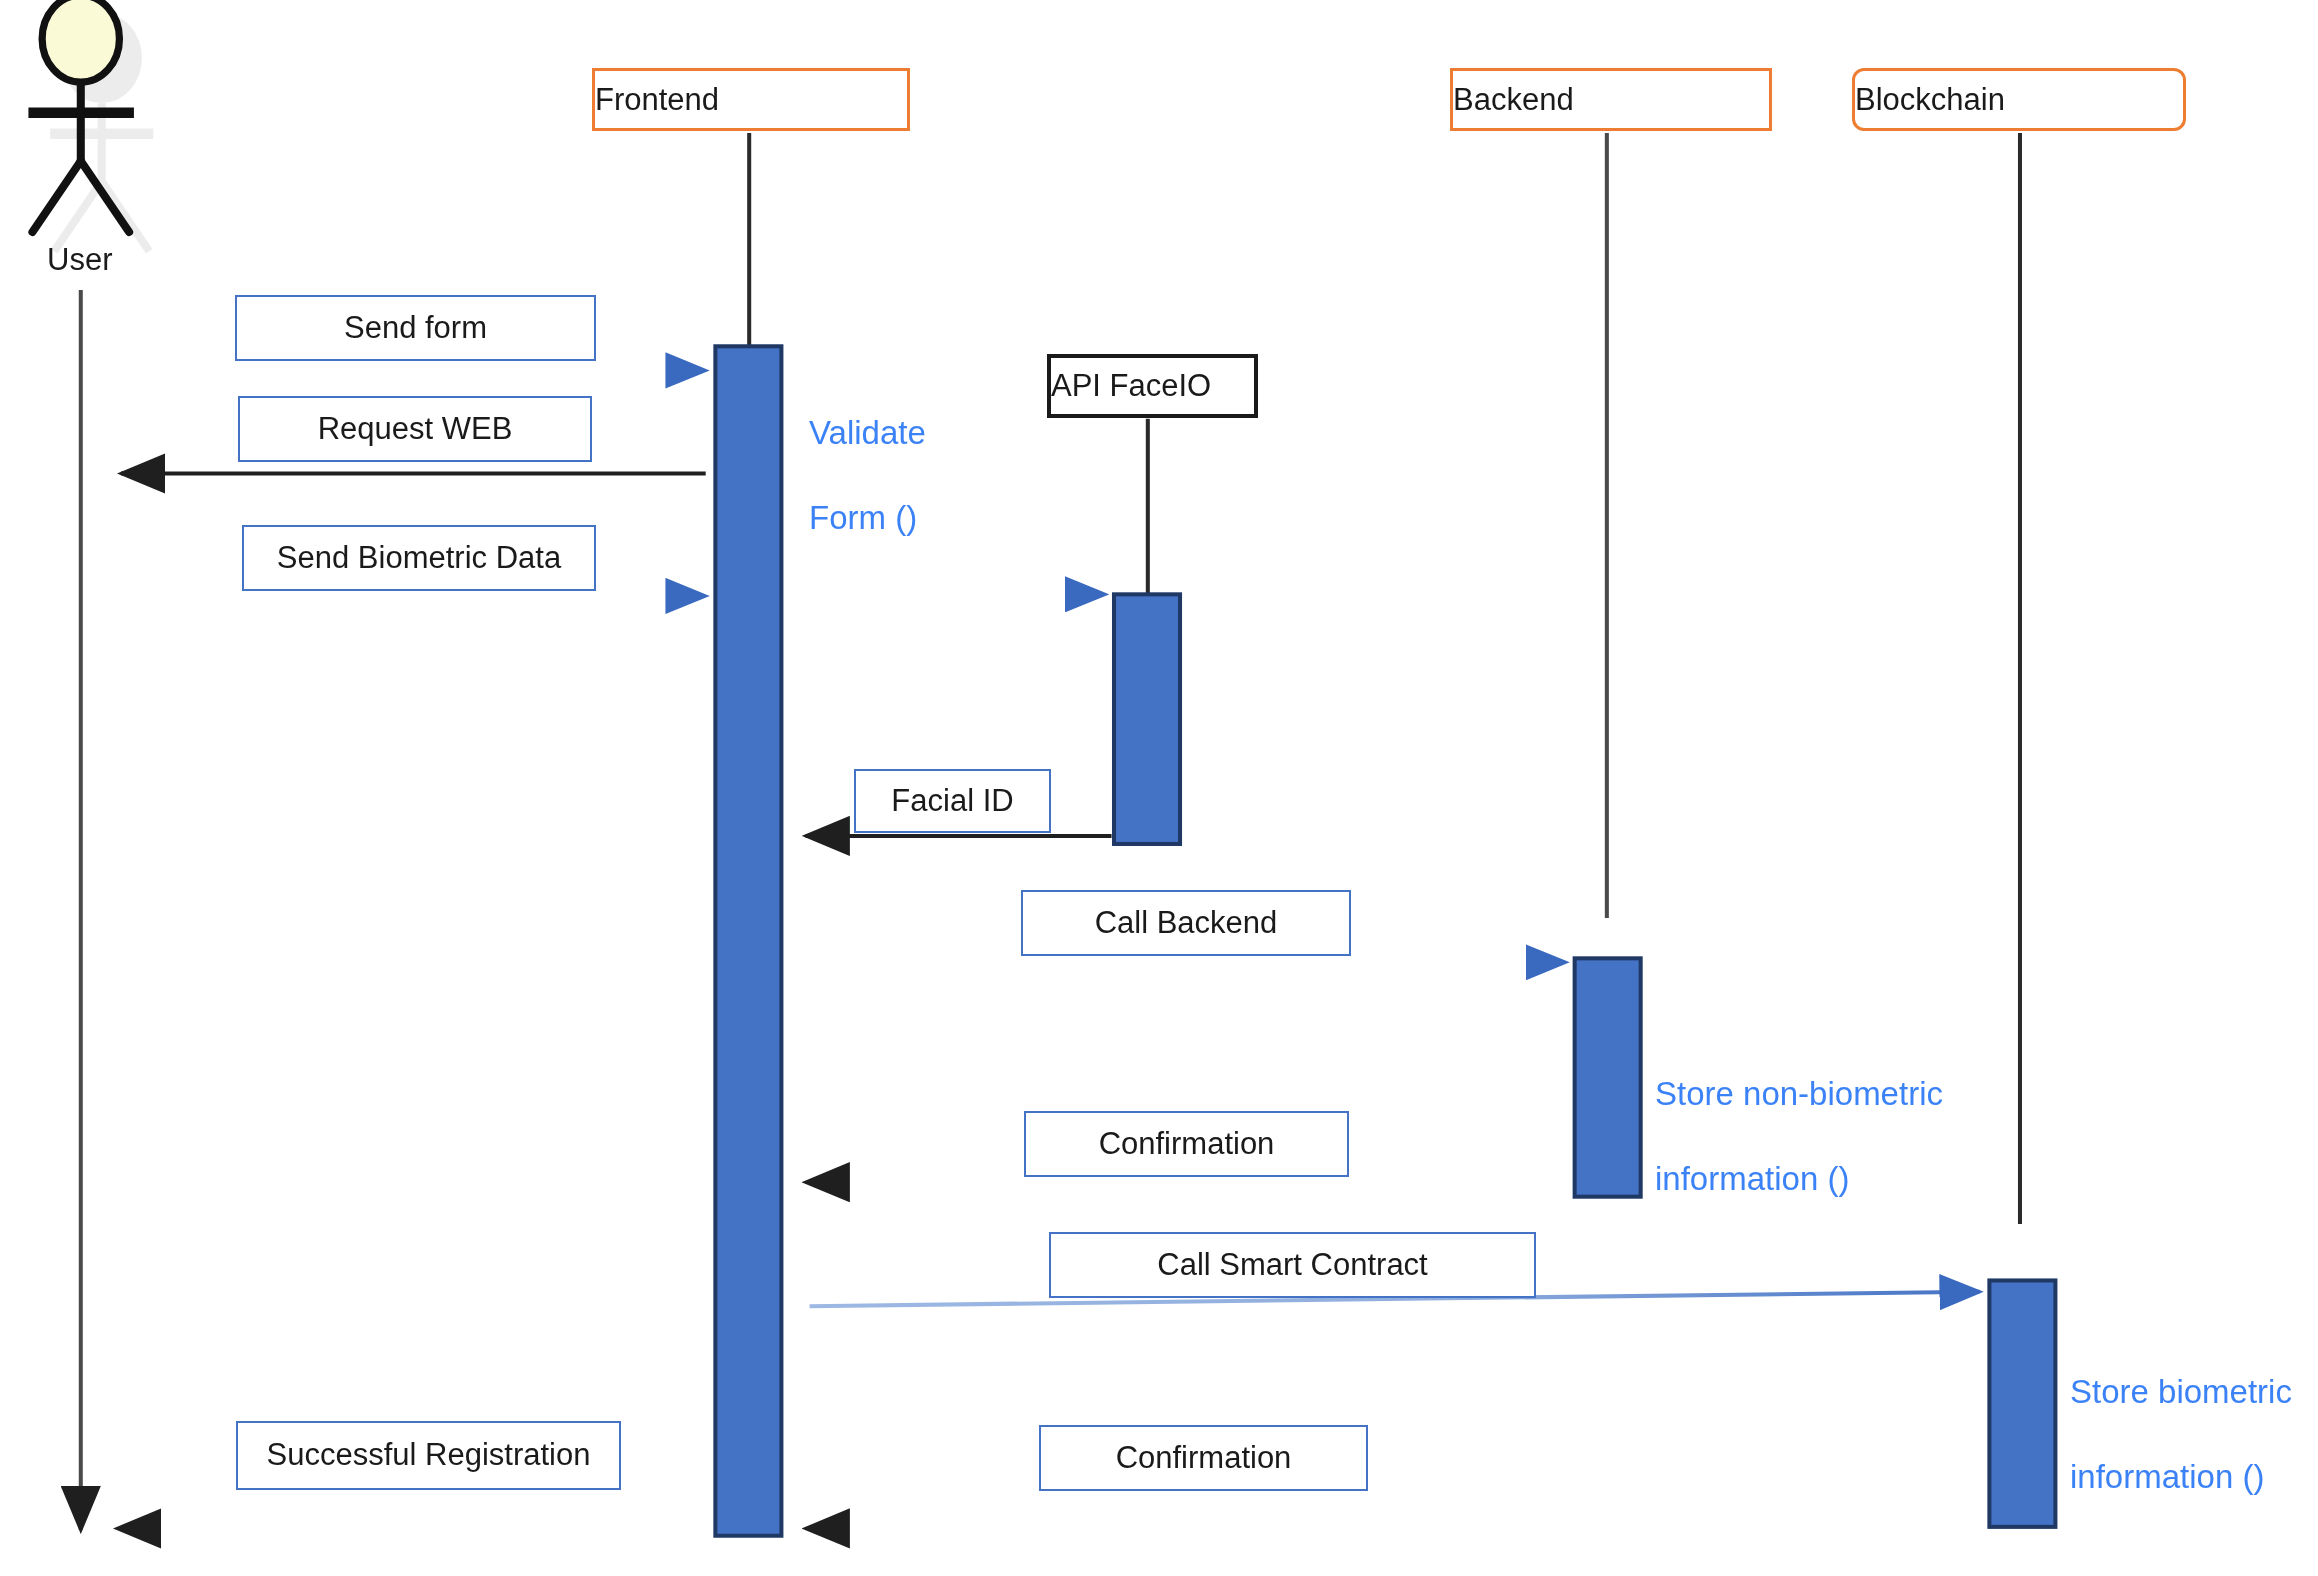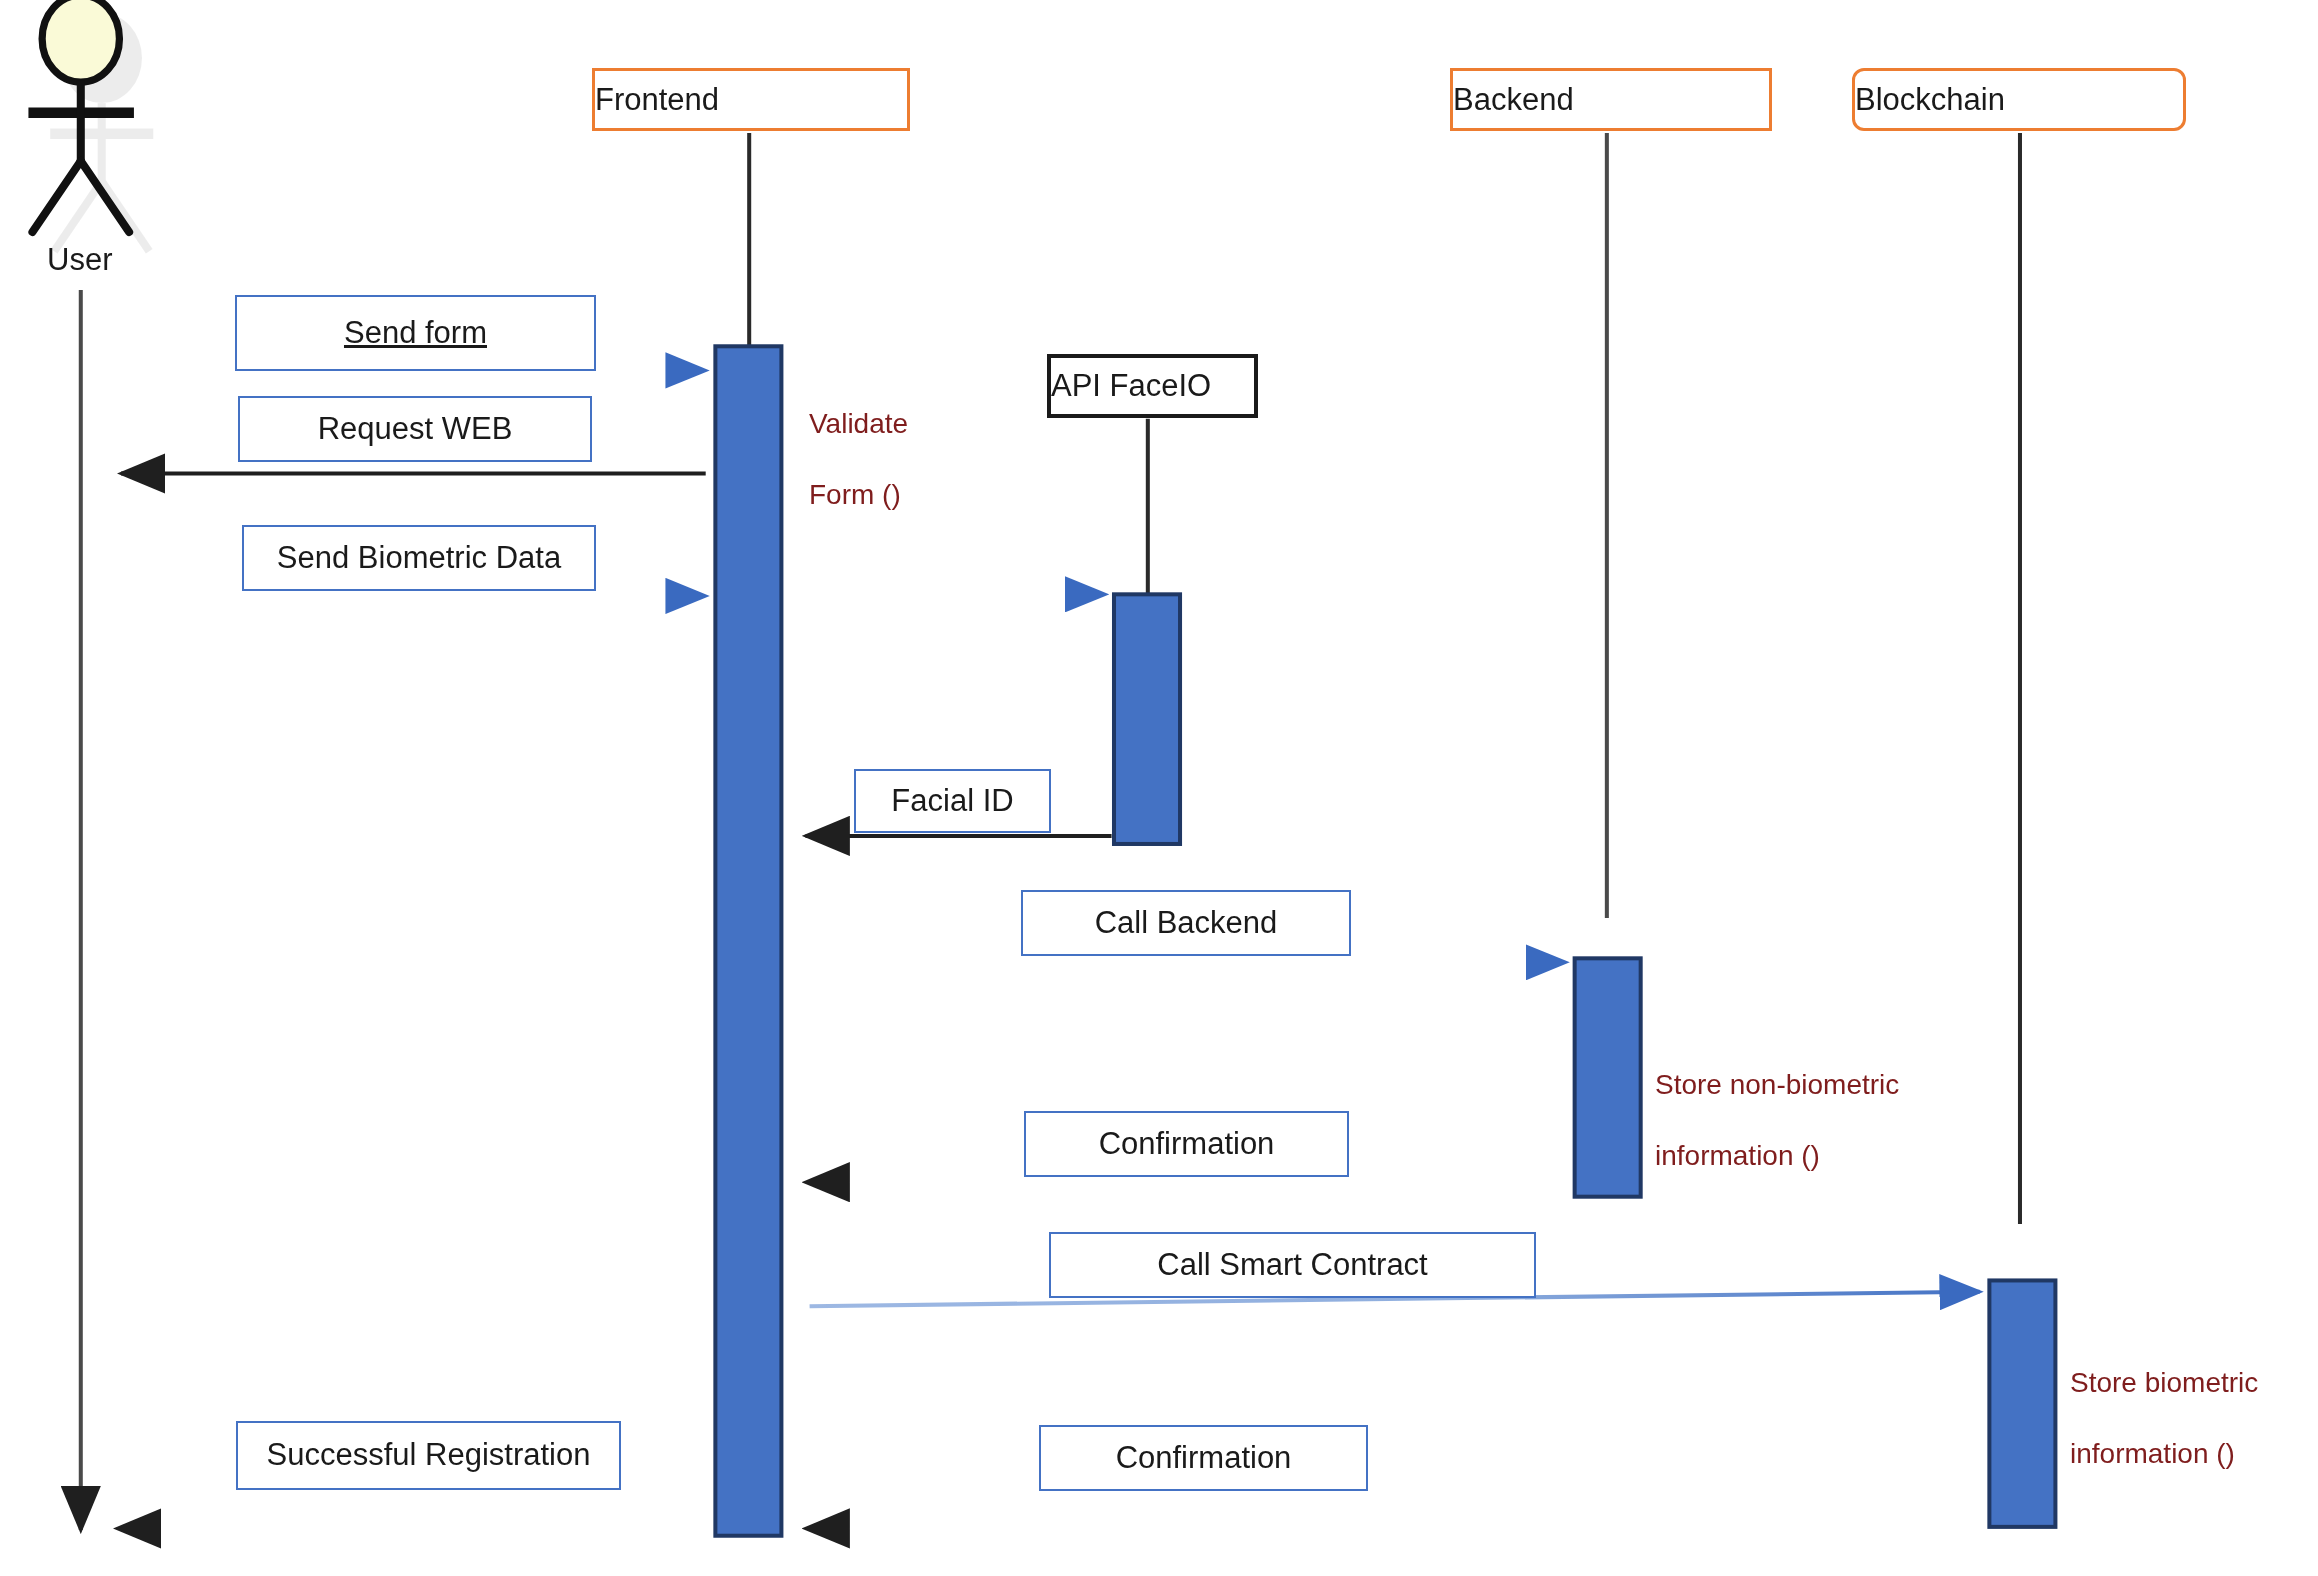--- a/index.html
+++ b/index.html
@@ -62,22 +62,22 @@
     text-align: center;
     line-height: 1.18;
     font-family: "Liberation Sans", sans-serif;
   }
   .msg-box.two-line {
     flex-direction: column;
   }
   
   .note-text {
     position: absolute;
-    font-size: 28px;
-    color: #7f1d1d;
+    font-size: 33px;
+    color: #3b82f6;
     line-height: 1.28;
     white-space: pre-line;
     font-family: "Liberation Sans", sans-serif;
   }
 </style>
 </head>
 <body>
 
 <div id="diagram-root">
 
@@ -173,21 +173,21 @@
   </div>
 
   <div class="participant-box dark-border" style="left:1047px; top:354px; width:211px; height:64px;">
     <span>API FaceIO</span>
   </div>
 
   <div class="actor-label" style="left:47px; top:242px;">
     <span>User</span>
   </div>
 
-  <div class="msg-box" style="left:235px; top:295px; width:361px; height:76px;text-decoration:underline;">
+  <div class="msg-box" style="left:235px; top:295px; width:361px; height:66px;">
     <span>Send form</span>
   </div>
 
   <div class="msg-box" style="left:242px; top:525px; width:354px; height:66px;">
     <span>Send Biometric Data</span>
   </div>
 
   <div class="msg-box" style="left:238px; top:396px; width:354px; height:66px;">
     <span>Request WEB</span>
   </div>

